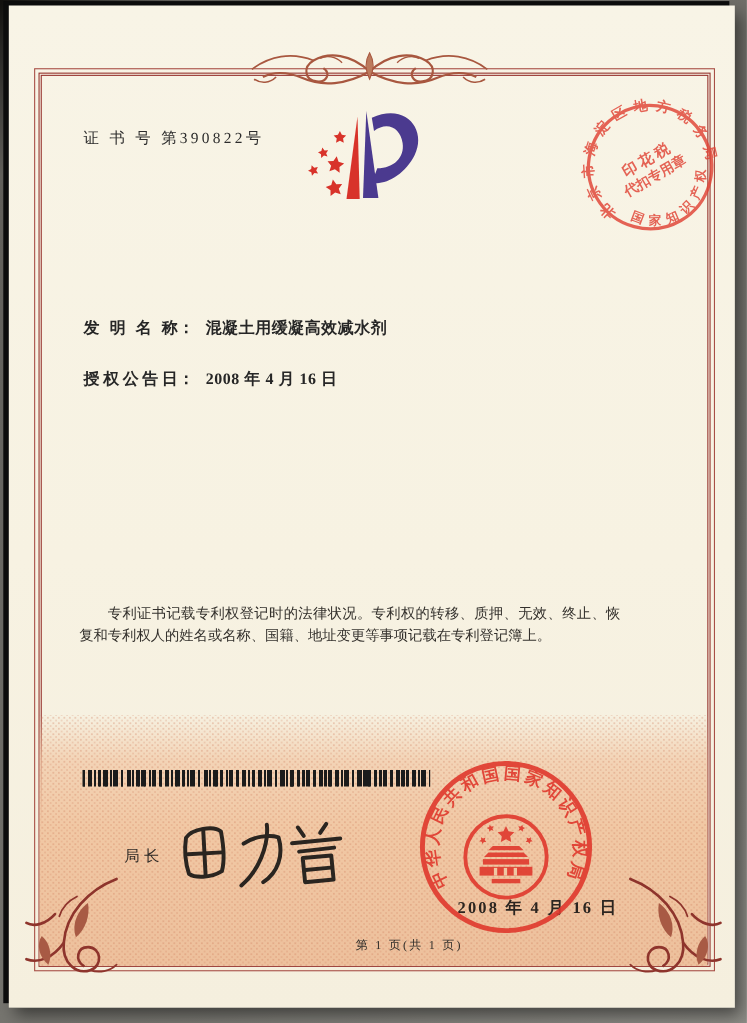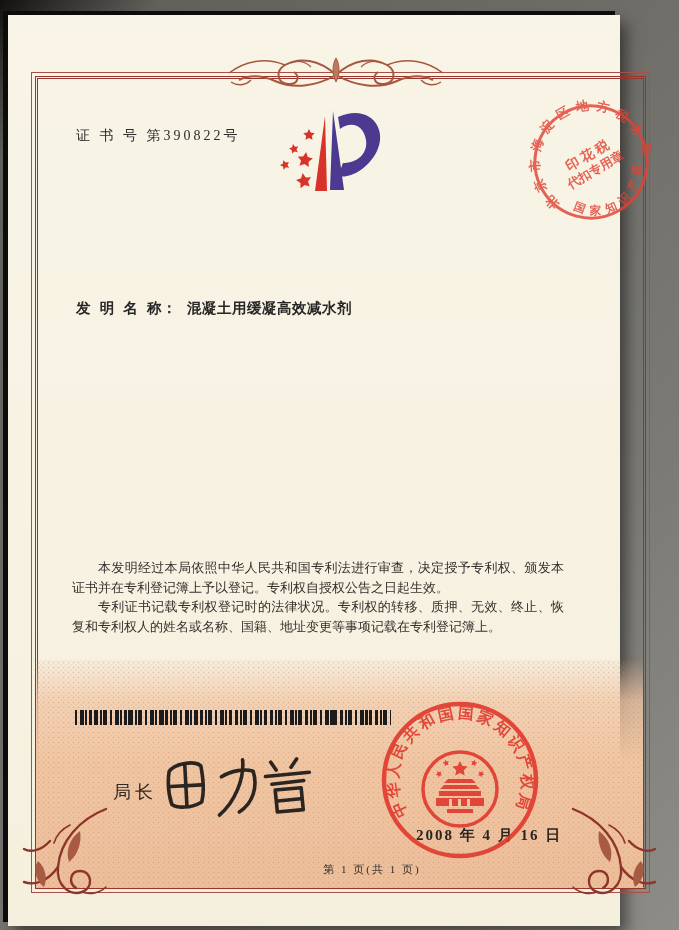--- a/index.html
+++ b/index.html
@@ -2,21 +2,21 @@
 <html><head>
 <meta charset="utf-8">
 <style>
   html,body{margin:0;padding:0;}
   body{
     width:679px;height:930px;overflow:hidden;position:relative;
     background:linear-gradient(135deg,#11100e 0%,#2b2a27 3%,#63615c 10%,#7b7a74 70%,#8d8c86 100%);
     font-family:"Liberation Serif","DejaVu Serif",serif;
   }
   .paper{
-    position:absolute;left:8px;top:15px;width:612px;height:911px;
+    position:absolute;left:8px;top:5px;width:660px;height:911px;
     background:linear-gradient(180deg,#f8f4e6 0%,#f7f2e2 55%,#f5efde 100%);
     box-shadow:-5px -4px 0 0 #0c0c0c, 6px 8px 14px rgba(0,0,0,.5);
   }
   
   .frame{position:absolute;left:23px;top:57px;width:617px;height:819px;border:1px solid #a84f46;}
   .frame-inner{position:absolute;inset:3px;border:3px double #96342e;}
   
   .pink-band{
     position:absolute;left:28px;top:645px;width:607px;height:228px;
     background-image:
@@ -44,21 +44,21 @@
   .body-text p{margin:0;text-indent:2em;}
   
   .barcode{
     position:absolute;left:67px;top:695px;width:316px;height:15px;
     background-image:
       repeating-linear-gradient(90deg,#1b1b1b 0 2px,transparent 2px 5px),
       repeating-linear-gradient(90deg,#1b1b1b 0 2px,transparent 2px 7px),
       repeating-linear-gradient(90deg,transparent 0 19px,#1b1b1b 19px 21px,transparent 21px 34px);
   }
   
-  .signer-title{position:absolute;left:105px;top:765px;font-size:18px;color:#2e2a26;letter-spacing:4px;}
+  .signer-title{position:absolute;left:105px;top:765px;font-size:14px;color:#2e2a26;letter-spacing:4px;}
   .signature-svg{position:absolute;left:150px;top:733px;}
   
   .tax-stamp{position:absolute;left:518px;top:82px;opacity:.82;transform:rotate(-30deg);}
   .main-seal{position:absolute;left:367px;top:680px;opacity:.9;}
   .seal-date{
     position:absolute;left:396px;top:811px;width:170px;text-align:center;
     font-size:15px;font-weight:bold;color:#2b2520;letter-spacing:2px;z-index:3;
   }
   .main-seal{z-index:4;}
   .page-info{position:absolute;left:0;top:847px;width:660px;text-align:center;font-size:11px;color:#33302c;letter-spacing:2px;z-index:5;padding-left:34px;}
@@ -149,24 +149,26 @@
       <text x="65" y="62" text-anchor="middle" font-size="13.5" font-weight="bold">印 花 税</text>
       <text x="65" y="78" text-anchor="middle" font-size="12.5" font-weight="bold">代扣专用章</text>
     </g>
   </svg>
 
 
   <div class="fields">
     <div class="field-row">
       <span class="flabel">发明名称</span><span class="fcolon">：</span><span class="fvalue">混凝土用缓凝高效减水剂</span>
     </div>
+    <div class="field-row">
+      <span class="flabel">授权公告日</span><span class="fcolon">：</span><span class="fvalue">2008 年 4 月 16 日</span>
+    </div>
   </div>
 
   <div class="body-text">
-    <p>本发明经过本局依照中华人民共和国专利法进行审查，决定授予专利权、颁发本证书并在专利登记簿上予以登记。专利权自授权公告之日起生效。</p>
     <p>专利证书记载专利权登记时的法律状况。专利权的转移、质押、无效、终止、恢复和专利权人的姓名或名称、国籍、地址变更等事项记载在专利登记簿上。</p>
   </div>
 
   <div class="barcode"></div>
 
   <div class="signer-title">局长</div>
   <svg class="signature-svg" width="160" height="78" viewBox="0 0 160 78" aria-label="田力普">
     <g stroke="#2a2520" stroke-width="3.6" fill="none" stroke-linecap="round" stroke-linejoin="round" transform="rotate(-3 80 39)">
       <path d="M12,20 C18,12 38,10 44,16 C46,31 46,43 43,52 C32,58 18,57 13,53 C10,42 10,30 12,20 Z"></path>
       <path d="M13,35 L44,35"></path>

